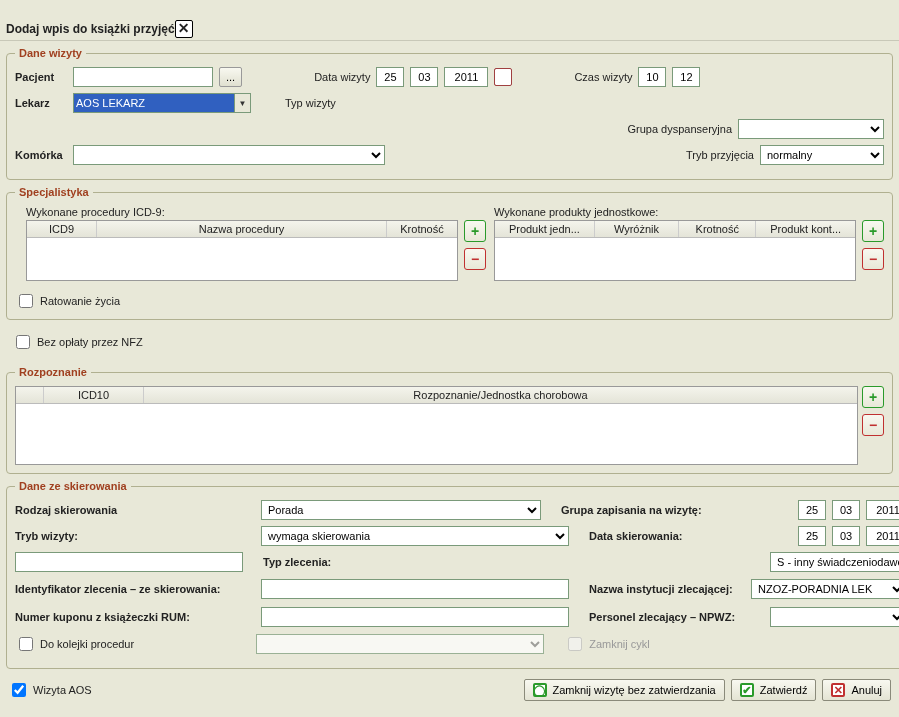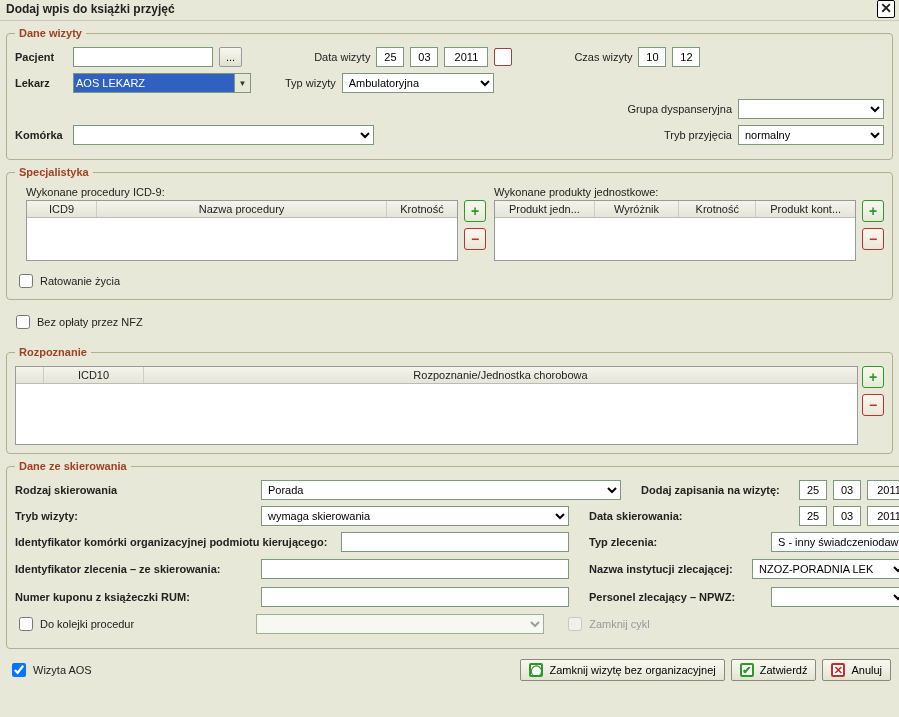--- a/index.html
+++ b/index.html
@@ -6,25 +6,24 @@
   body {
     margin: 0;
     font-family: Tahoma, Arial, sans-serif;
     font-size: 11px;
     background: #e8e8d8;
     color: #222;
     width: 899px;
   }
   .titlebar {
     background: #e8e8d8;
-    padding: 0 4px 2px 6px;
+    padding: 20px 4px 2px 6px;
     font-weight: bold;
     font-size: 12px;
     display: flex;
-    justify-content: space-between;
     align-items: center;
     border-bottom: 1px solid #c8c8b8;
   }
   .titlebar .close {
     width: 18px; height: 18px;
     border: 1px solid #000;
     background: #fff;
     font-weight: bold;
     font-size: 14px;
     line-height: 14px;
@@ -195,40 +194,37 @@
 
   <div class="row">
     <span class="lbl-w" style="width:52px">Lekarz</span>
     <div class="combo-sel" style="width:178px">
       <span>AOS LEKARZ</span>
       <span class="dd">▼</span>
     </div>
 
     <span style="width:22px"></span>
     <span>Typ wizyty</span>
-    <select style="width:152px">
-      <option>Ambulatoryjna</option>
-    </select>
   </div>
 
   <div class="row" style="justify-content:flex-end">
     <span>Grupa dyspanseryjna</span>
     <select style="width:146px">
       <option></option>
     </select>
   </div>
 
   <div class="row">
     <span class="lbl-w" style="width:52px">Komórka</span>
     <select class="grow" style="max-width:552px">
       <option></option>
     </select>
     <span style="flex:1"></span>
     <span>Tryb przyjęcia</span>
-    <select style="width:146px">
+    <select style="width:124px">
       <option>normalny</option>
     </select>
   </div>
 </fieldset>
 
 
 <fieldset>
   <legend>Specjalistyka</legend>
 
   <div style="display:flex; gap:8px; align-items:flex-start;padding-left:11px;">
@@ -301,44 +297,43 @@
     </div>
   </div>
 </fieldset>
 
 
 <fieldset>
   <legend>Dane ze skierowania</legend>
 
   <div class="row">
     <span class="lbl-w" style="width:240px">Rodzaj skierowania</span>
-    <select style="width:360px"><option>Porada</option></select>
-    <span style="width:8px"></span>
-    <span class="lbl-w" style="width:146px">Dodaj zapisania na wizytę:</span>
+    <select style="width:280px"><option>Porada</option></select>
+    <span style="width:8px"></span>
+    <span class="lbl-w" style="width:146px">Grupa zapisania na wizytę:</span>
     <span style="flex:1"></span>
     <input class="num" type="text" value="25" style="">
     <input class="num" type="text" value="03" style="">
     <input class="num-wide" type="text" value="2011" style="">
     <span class="cal-icon"></span>
   </div>
 
   <div class="row">
     <span class="lbl-w" style="width:240px">Tryb wizyty:</span>
     <select style="width:308px"><option>wymaga skierowania</option></select>
     <span style="width:8px"></span>
     <span class="lbl-w" style="width:146px">Data skierowania:</span>
     <span style="flex:1"></span>
     <input class="num" type="text" value="25" style="">
     <input class="num" type="text" value="03" style="">
     <input class="num-wide" type="text" value="2011" style="">
     <span class="cal-icon"></span>
   </div>
 
   <div class="row">
-    <span class="lbl-w" style="width:320px">Identyfikator komórki organizacyjnej podmiotu kierującego:</span>
     <input type="text" style="width: 228px;" value="">
     <span style="width:8px"></span>
     <span class="lbl-w" style="width:146px">Typ zlecenia:</span>
     <span style="flex:1"></span>
     <select style="width:164px"><option>S - inny świadczeniodawca</option></select>
   </div>
 
   <div class="row">
     <span class="lbl-w" style="width:240px">Identyfikator zlecenia – ze skierowania:</span>
     <input type="text" style="width: 308px;" value="">
@@ -376,21 +371,21 @@
 
 
 <div class="footer">
   <span class="chk">
     <input type="checkbox" checked="" style="">
     <span>Wizyta AOS</span>
   </span>
   <span style="display:flex; gap:6px;">
     <button class="btn">
       <span class="ic ic-stop">◯</span>
-      <span>Zamknij wizytę bez organizacyjnej</span>
+      <span>Zamknij wizytę bez zatwierdzania</span>
     </button>
     <button class="btn">
       <span class="ic ic-ok">✔</span>
       <span>Zatwierdź</span>
     </button>
     <button class="btn">
       <span class="ic ic-x">✕</span>
       <span>Anuluj</span>
     </button>
   </span>

